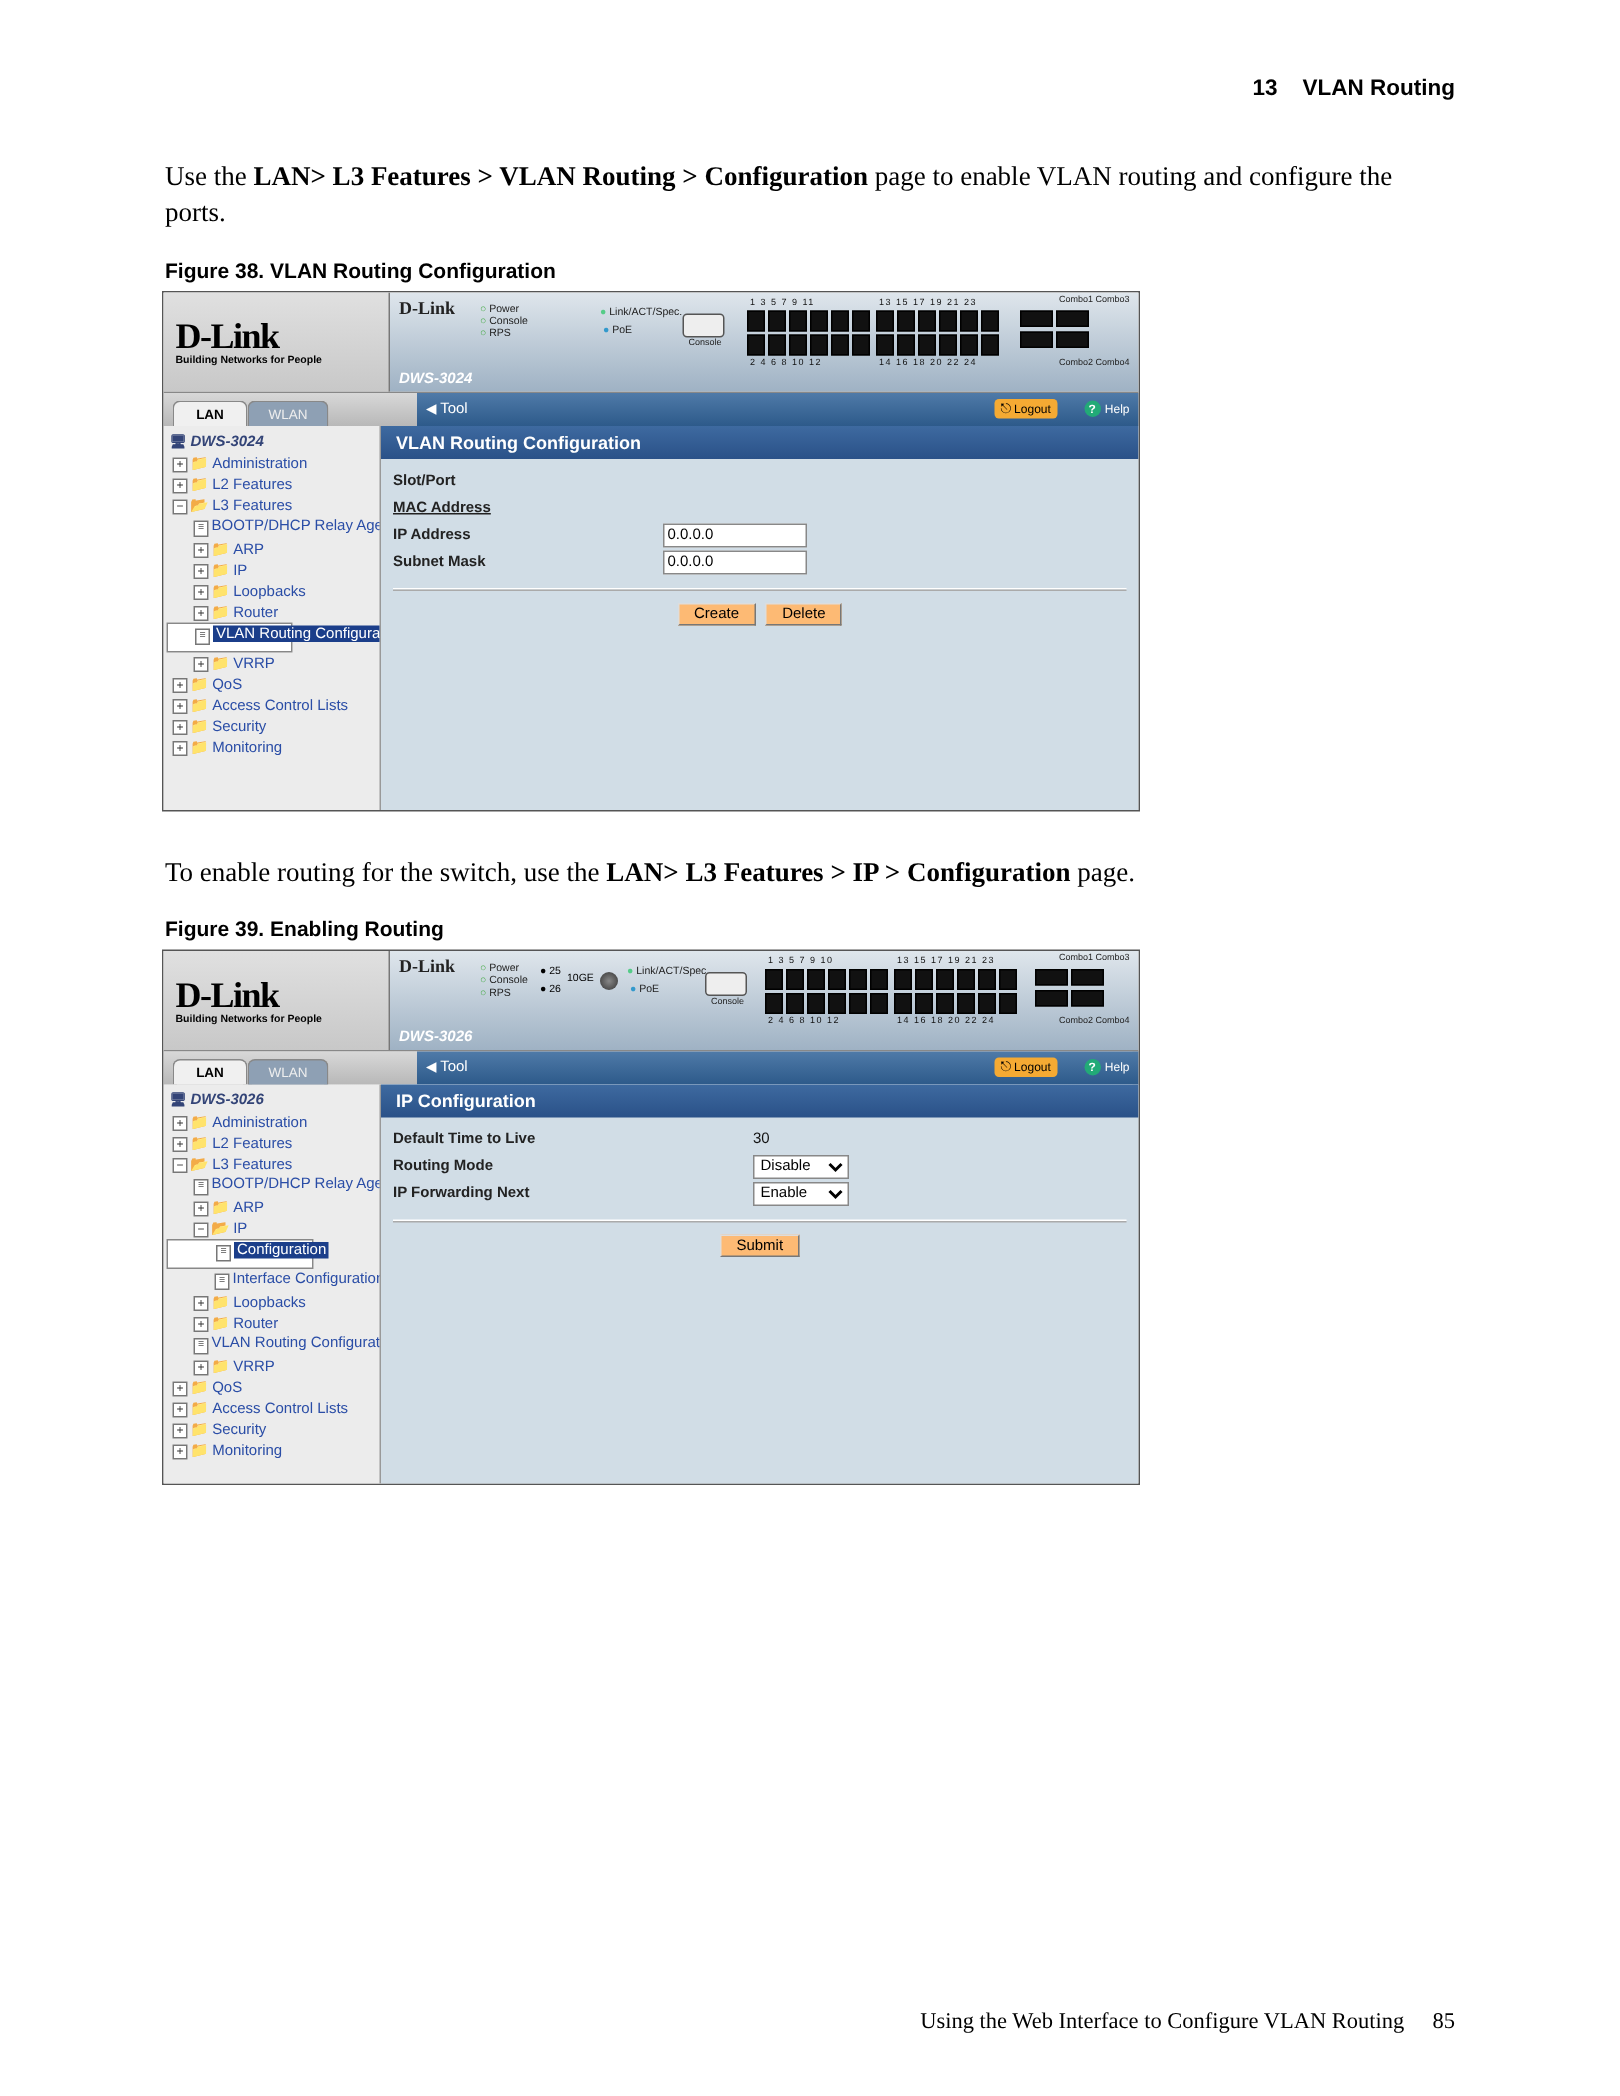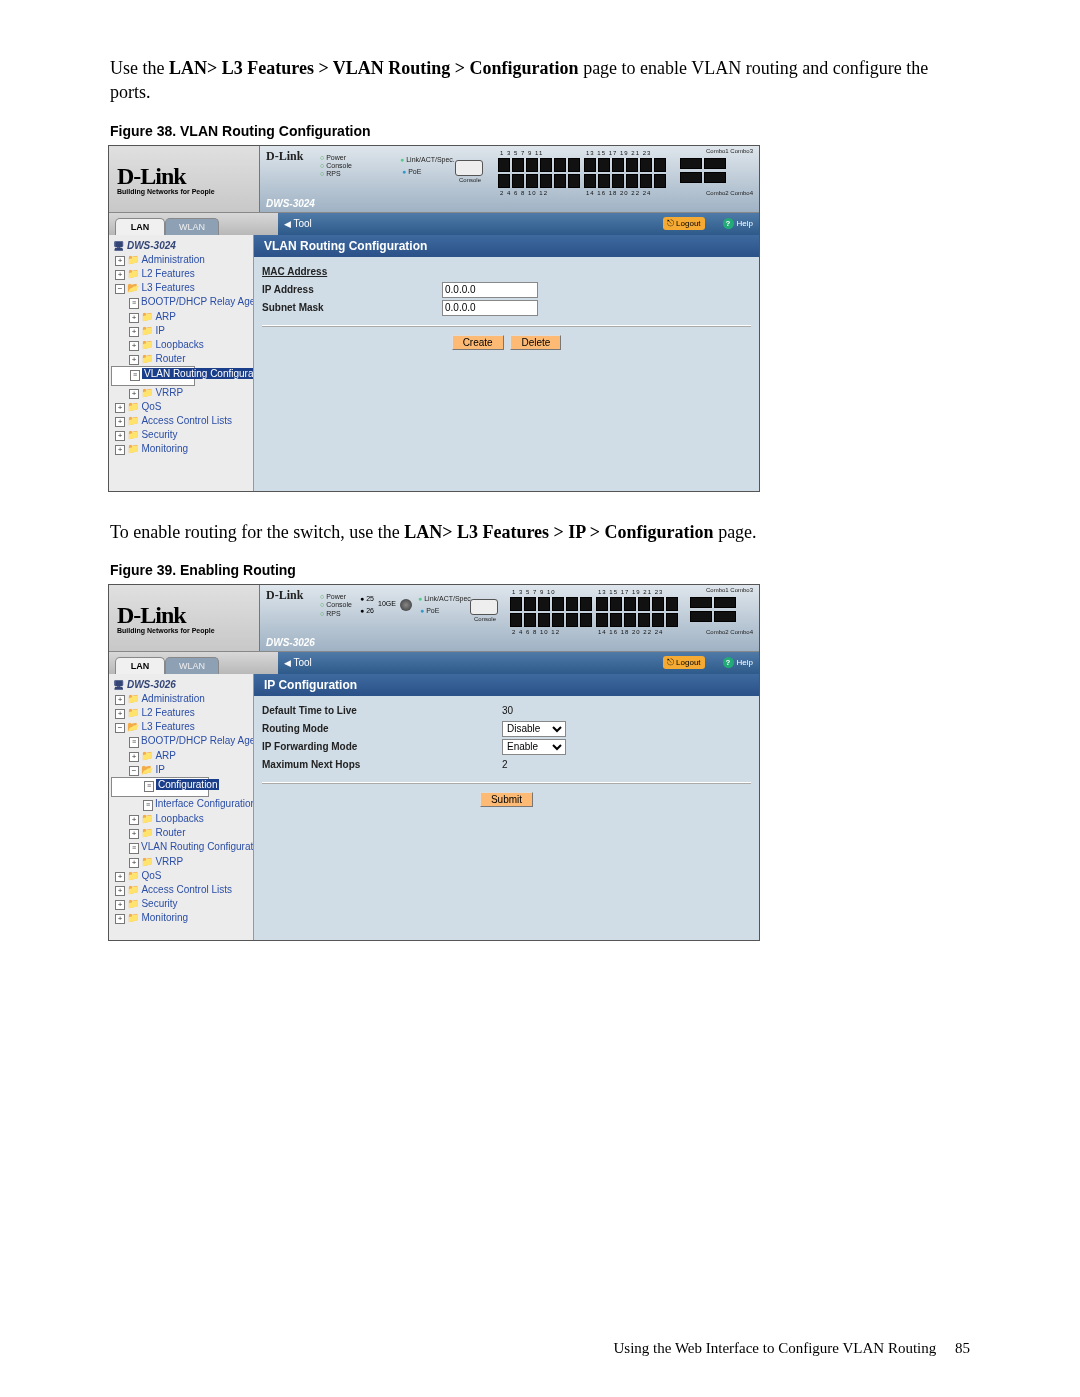--- a/index.html
+++ b/index.html
@@ -336,20 +336,24 @@
     border-left-color: #ddd;
     margin: 0 2px;
     cursor: default;
   }
 </style>
 </head>
 <body>
 
 <div class="page">
 
+  <div class="header-line">
+    <span>13</span>&nbsp;&nbsp;&nbsp;
+    <span>VLAN Routing</span>
+  </div>
 
   <p class="body-text">
     <span>Use the </span><b>LAN&gt; L3 Features &gt; VLAN Routing &gt; Configuration</b><span> page to enable VLAN routing and configure the ports.</span>
   </p>
 
   <div class="fig-caption">
     <span>Figure 38.</span>
     <span>VLAN Routing Configuration</span>
   </div>
 
@@ -454,20 +458,24 @@
         <span class="nav-item lvl2"><span class="exp">+</span><span class="fold">📁</span><span class="lbl">VRRP</span></span>
         <span class="nav-item lvl1"><span class="exp">+</span><span class="fold">📁</span><span class="lbl">QoS</span></span>
         <span class="nav-item lvl1"><span class="exp">+</span><span class="fold">📁</span><span class="lbl">Access Control Lists</span></span>
         <span class="nav-item lvl1"><span class="exp">+</span><span class="fold">📁</span><span class="lbl">Security</span></span>
         <span class="nav-item lvl1"><span class="exp">+</span><span class="fold">📁</span><span class="lbl">Monitoring</span></span>
       </div>
 
       <div class="content">
         <div class="content-head">VLAN Routing Configuration</div>
         <div class="form">
+          <div class="form-row">
+            <span class="k">Slot/Port</span>
+            <span class="v"></span>
+          </div>
           <div class="form-row">
             <span class="k u">MAC Address</span>
             <span class="v"></span>
           </div>
           <div class="form-row">
             <span class="k">IP Address</span>
             <span class="v"><input class="inp" value="0.0.0.0" style=""></span>
           </div>
           <div class="form-row">
             <span class="k">Subnet Mask</span>
@@ -612,31 +620,27 @@
           </div>
           <div class="form-row">
             <span class="k" style="width:240px">Routing Mode</span>
             <span class="v">
               <select class="sel">
                 <option>Disable</option>
               </select>
             </span>
           </div>
           <div class="form-row">
-            <span class="k" style="width:240px">IP Forwarding Mode</span>
+            <span class="k" style="width:240px">IP Forwarding Next</span>
             <span class="v">
               <select class="sel">
                 <option>Enable</option>
               </select>
             </span>
           </div>
-          <div class="form-row">
-            <span class="k" style="width:240px">Maximum Next Hops</span>
-            <span class="v">2</span>
-          </div>
           <hr class="form-hr">
           <div class="btn-row">
             <button class="btn">Submit</button>
           </div>
         </div>
       </div>
     </div>
   </div>
 
   <div class="footer">

